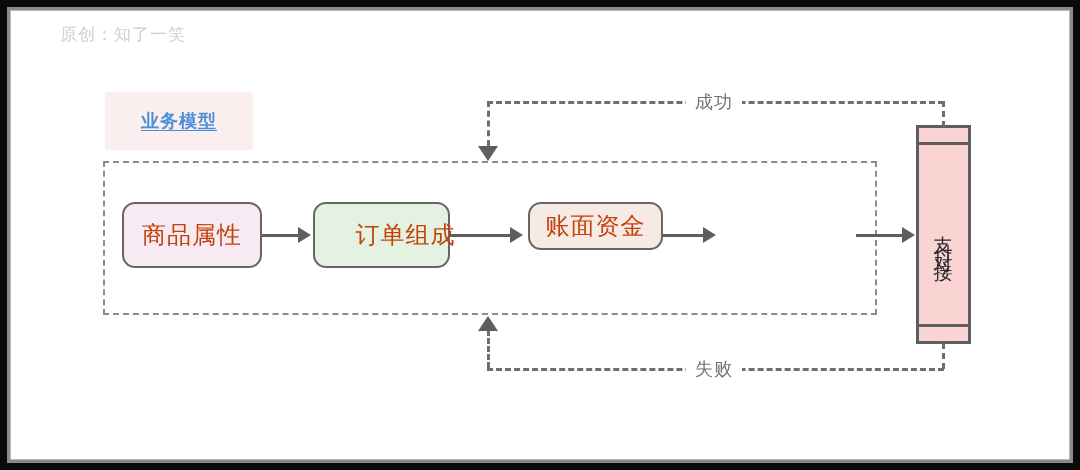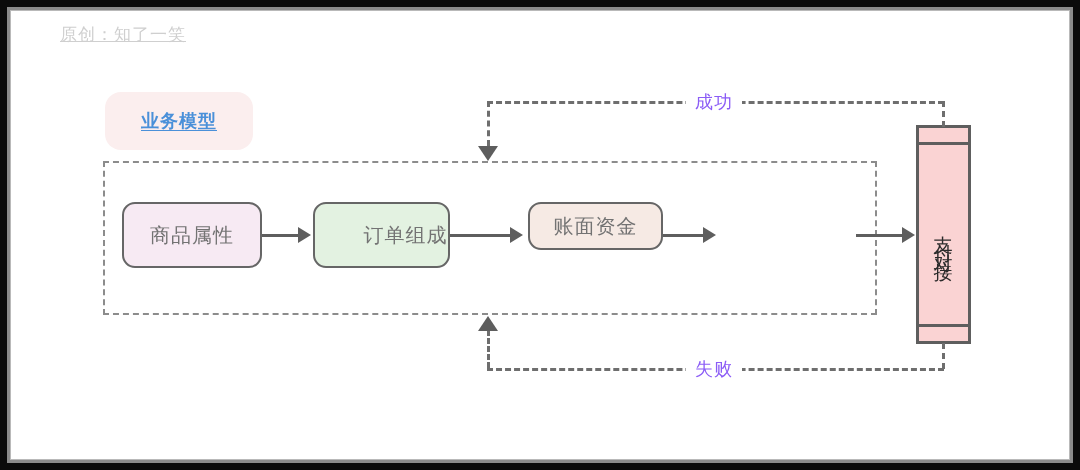--- a/index.html
+++ b/index.html
@@ -41,32 +41,31 @@
   }
 
   .watermark {
     position: absolute;
     left: 60px;
     top: 23px;
     font-size: 17px;
     color: #cfcfcf;
     letter-spacing: 1px;
     white-space: nowrap;
-    text-decoration: underline;
   }
 
   
   .badge {
     position: absolute;
     left: 105px;
     top: 92px;
     width: 148px;
     height: 58px;
     background: #fbeeee;
-    border-radius: 16px;
+    border-radius: 3px;
   }
   .badge-label {
     position: absolute;
     left: 0; right: 0;
     top: 17px;
     text-align: center;
     font-size: 18px;
     font-weight: bold;
     color: #4a90d9;
     text-decoration: underline;
@@ -88,22 +87,22 @@
 
   
   .node {
     position: absolute;
     box-sizing: border-box;
     border: 2.5px solid #666666;
     border-radius: 13px;
     display: flex;
     align-items: center;
     justify-content: center;
-    color: #737373;
-    font-size: 20px;
+    color: #c2410c;
+    font-size: 24px;
     letter-spacing: 1px;
     white-space: nowrap;
   }
 
   
   .vnode {
     position: absolute;
     left: 916px;
     top: 125px;
     width: 55px;
@@ -174,21 +173,21 @@
   .arrow-up {
     position: absolute;
     width: 0; height: 0;
     border-left: 10px solid transparent;
     border-right: 10px solid transparent;
     border-bottom: 15px solid #5e5e5e;
   }
   .edge-label {
     position: absolute;
     font-size: 18px;
-    color: #8b5cf6;
+    color: #737373;
     background: #ffffff;
     padding: 0 9px;
     letter-spacing: 1px;
     white-space: nowrap;
   }
 </style>
 </head>
 <body>
 
 <div id="canvas">

